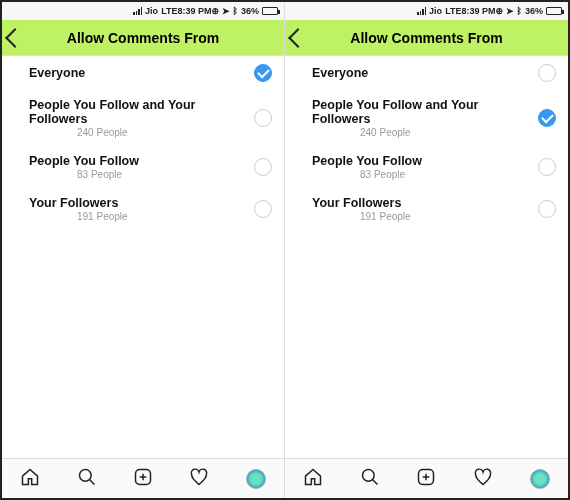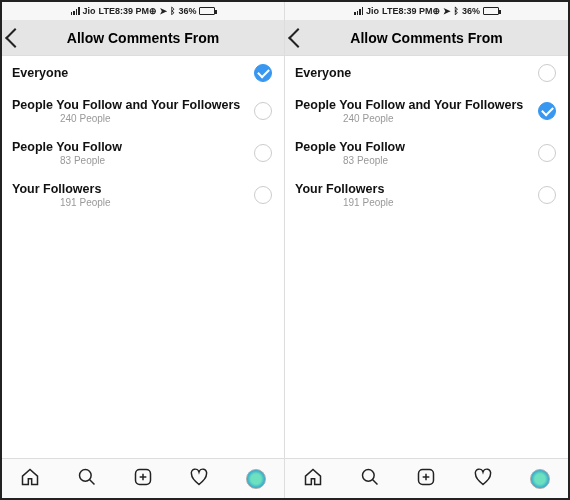--- a/index.html
+++ b/index.html
@@ -23,56 +23,56 @@
     flex-direction: column;
     position: relative;
   }
   .pane:first-child { border-right: 1px solid #ddd; }
   .statusbar {
     height: 18px;
     background: #f7f7f7;
     font-size: 9px;
     display: flex;
     align-items: center;
-    justify-content: center;
+    justify-content: flex-end;
     padding: 0 6px;
     color: #222;
     font-weight: 600;
   }
   .sb-left, .sb-right { display: flex; align-items: center; gap: 3px; }
   .bars {
     display: flex; align-items: flex-end; gap: 1px; height: 8px;
   }
   .bars span { width: 1.5px; background: #222; display: block; }
   .bars span:nth-child(1){height:3px}.bars span:nth-child(2){height:4px}
   .bars span:nth-child(3){height:6px}.bars span:nth-child(4){height:8px}
   .battery {
     width: 16px; height: 8px; border:1px solid #222; border-radius:1px;
     position:relative; display:inline-block;
   }
   .battery::after{content:"";position:absolute;right:-3px;top:2px;width:2px;height:4px;background:#222;}
   .battery .fill{height:100%;width:36%;background:#222;}
   .header {
-    background: #e5e5e5;
+    background: #bef264;
     height: 36px;
     display: flex;
     align-items: center;
     position: relative;
     border-bottom: 1px solid #ddd;
   }
   .back {
     position: absolute; left: 6px; top: 50%; transform: translateY(-50%);
     width: 14px; height: 14px;
     border-left: 2.5px solid #222; border-bottom: 2.5px solid #222;
     transform: translateY(-50%) rotate(45deg);
   }
   .title {
     flex: 1; text-align: center; font-weight: 700; font-size: 14px;
   }
-  .list { background:#fff; flex:1; overflow:auto; }
+  .list { background:#fff; flex:1; overflow:auto;padding-left:17px; }
   .row {
     display:flex; align-items:center; justify-content:space-between;
     padding: 8px 12px 8px 10px;
   }
   .row .txt { display:flex; flex-direction:column; }
   .lbl { font-weight:700; font-size:12.5px; color:#111; }
   .sub { font-size:10px; color:#999; margin-top:1px;margin-left:48px; }
   .radio {
     width:18px; height:18px; border-radius:50%;
     border:1.5px solid #ccc; display:flex; align-items:center; justify-content:center;

